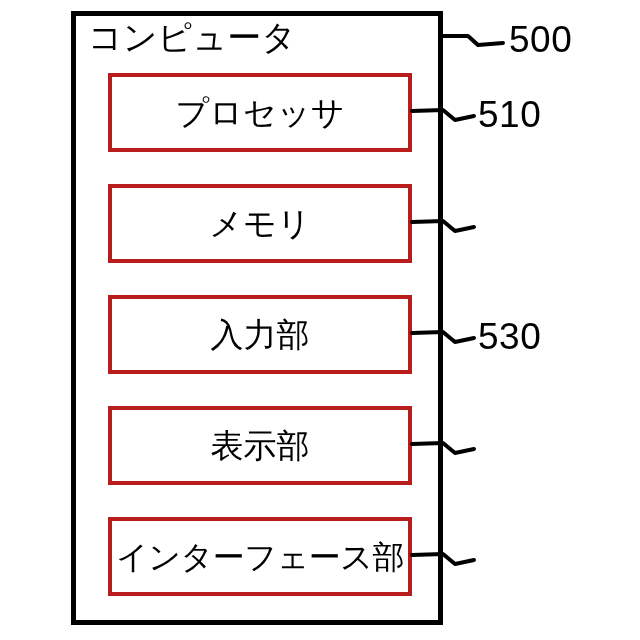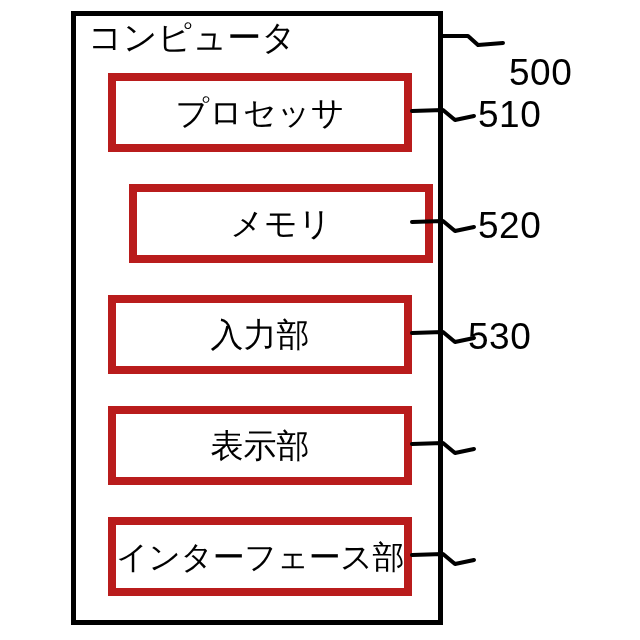--- a/index.html
+++ b/index.html
@@ -41,40 +41,40 @@
     letter-spacing: 0px;
     white-space: nowrap;
   }
 
   
   .unit-box {
     position: absolute;
     left: 108px;
     width: 304px;
     height: 79px;
-    border: 8px solid #b91c1c;
+    border: 4px solid #b91c1c;
     box-sizing: border-box;
     background: #ffffff;
     display: flex;
     align-items: center;
     justify-content: center;
   }
   .unit-label {
     font-size: 33px;
     line-height: 36px;
     color: #000000;
     white-space: nowrap;
   }
   .unit-label.tight {
     font-size: 32px;
     letter-spacing: -0.5px;
   }
 
   .u0 { top: 73px; }
-  .u1 { top: 184px; margin-left: 21px; }
+  .u1 { top: 184px; }
   .u2 { top: 295px; }
   .u3 { top: 406px; }
   .u4 { top: 517px; }
 
   
   #leader-layer {
     position: absolute;
     left: 0;
     top: 0;
     width: 640px;
@@ -82,24 +82,24 @@
     pointer-events: none;
   }
   .ref-num {
     position: absolute;
     font-size: 37px;
     line-height: 40px;
     color: #000000;
     white-space: nowrap;
     letter-spacing: 0.5px;
   }
-  .ref-500 { left: 509px; top: 20px; margin-top: 33px; }
+  .ref-500 { left: 509px; top: 20px; }
   .ref-510 { left: 478px; top: 95px; }
   .ref-520 { left: 478px; top: 206px; }
-  .ref-530 { left: 468px; top: 317px; text-align: right; }
+  .ref-530 { left: 478px; top: 317px; text-align: right; }
   .ref-540 { left: 478px; top: 428px; }
   .ref-550 { left: 478px; top: 539px; }
 </style>
 </head>
 <body>
 
 <div id="figure-root">
 
   <div class="outer-box"></div>
   <div class="outer-title">コンピュータ</div>
@@ -132,16 +132,15 @@
       <path d="M 412 111 L 443 110 L 455 120 L 474 116"></path>
       <path d="M 412 222 L 443 221 L 455 231 L 474 227"></path>
       <path d="M 412 333 L 443 332 L 455 342 L 474 338"></path>
       <path d="M 412 444 L 443 443 L 455 453 L 474 449"></path>
       <path d="M 412 555 L 443 554 L 455 564 L 474 560"></path>
     </g>
   </svg>
 
   <div class="ref-num ref-500">500</div>
   <div class="ref-num ref-510">510</div>
-  <div class="ref-num ref-520">520</div>
   <div class="ref-num ref-530">530</div>
 
 </div>
 
 </body></html>

